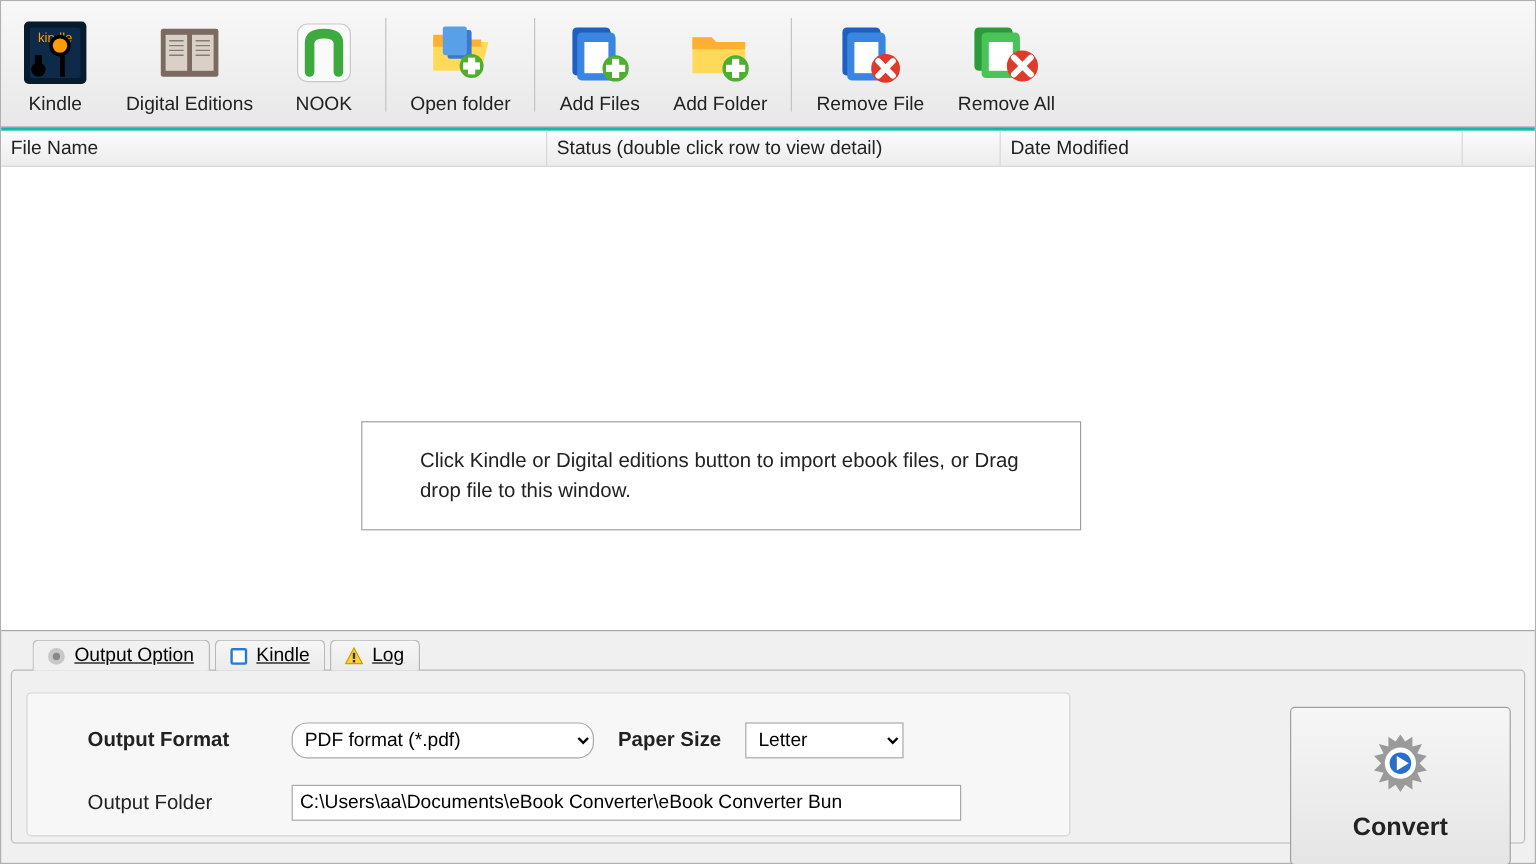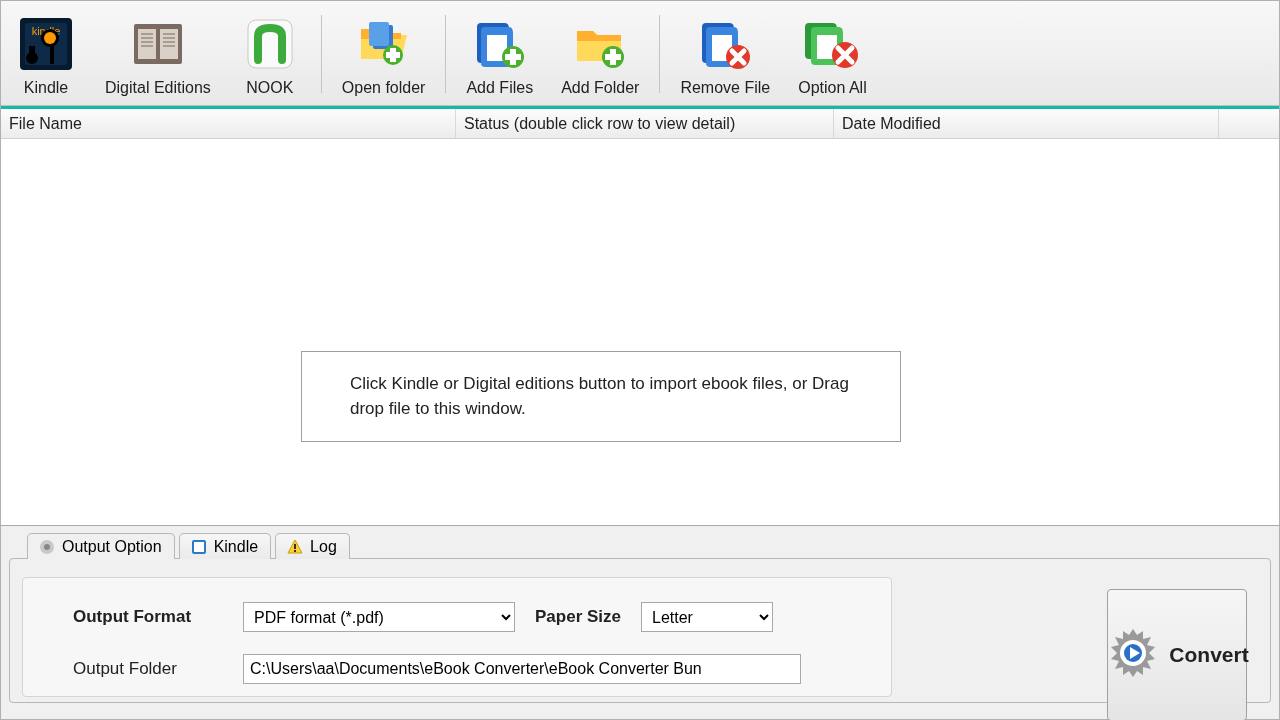--- a/index.html
+++ b/index.html
@@ -98,20 +98,21 @@
 
 .bottom-panel {
   flex: 1;
   padding: 6px 8px 0 8px;
   position: relative;
 }
 .tabs {
   display: flex;
   gap: 4px;
   padding-left: 18px;
+  text-decoration: underline;
 }
 .tab {
   display: flex;
   align-items: center;
   gap: 6px;
   padding: 4px 12px 3px 10px;
   border: 1px solid #b8b8b8;
   border-bottom: none;
   border-radius: 5px 5px 0 0;
   font-size: 16px;
@@ -155,35 +156,36 @@
 }
 .bold { font-weight: bold; }
 select, input[type=text] {
   font-size: 16px;
   padding: 3px 6px;
   border: 1px solid #a8a8a8;
   background: #fff;
   font-family: inherit;
   height: 30px;
 }
-.sel-format { width: 272px; }
+.sel-format { width: 252px; border-radius: 13px; }
 .sel-paper { width: 132px; }
 .inp-folder { width: 558px; }
 
 
 .convert-btn {
   position: absolute;
-  right: 32px;
+  right: 20px;
   bottom: -2px;
-  width: 140px;
+  width: 184px;
   height: 132px;
   border: 1px solid #a0a0a0;
   border-radius: 4px;
   background: linear-gradient(#f6f6f6,#e5e5e5);
   display: flex;
+  flex-direction: column;
   align-items: center;
   justify-content: center;
   gap: 8px;
   cursor: pointer;
   font-size: 21px;
   font-weight: bold;
   color: #222;
 }
 </style>
 </head>
@@ -311,21 +313,21 @@
           <svg width="58" height="58" viewBox="0 0 58 58">
             <path d="M6 8 L30 8 Q34 8 34 14 L34 40 Q34 44 30 44 L6 44 Q2 44 2 40 L2 12 Q2 8 6 8" fill="#2a9a3a"></path>
             <path d="M12 12 L36 12 Q40 12 40 18 L40 46 Q40 50 36 50 L12 50 Q8 50 8 46 L8 16 Q8 12 12 12" fill="#4cc25a"></path>
             <rect x="14" y="20" width="20" height="24" fill="#fff"></rect>
             <g transform="translate(42,40)">
               <circle r="13" fill="#e03a2a"></circle>
               <path d="M-7 -7 L7 7 M-7 7 L7 -7" stroke="#fff" stroke-width="5" stroke-linecap="round"></path>
             </g>
           </svg>
         </div>
-        <span class="lbl">Option All</span>
+        <span class="lbl">Remove All</span>
       </div>
     </div>
   </div>
 
   <div class="list-area">
     <div class="list-header">
       <div class="col col-file">File Name</div>
       <div class="col col-status">Status (double click row to view detail)</div>
       <div class="col col-date">Date Modified</div>
       <div class="col col-scroll"></div>

